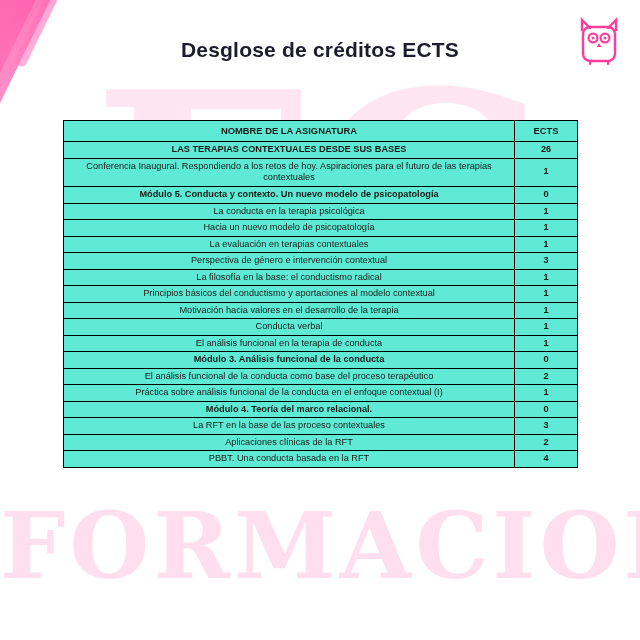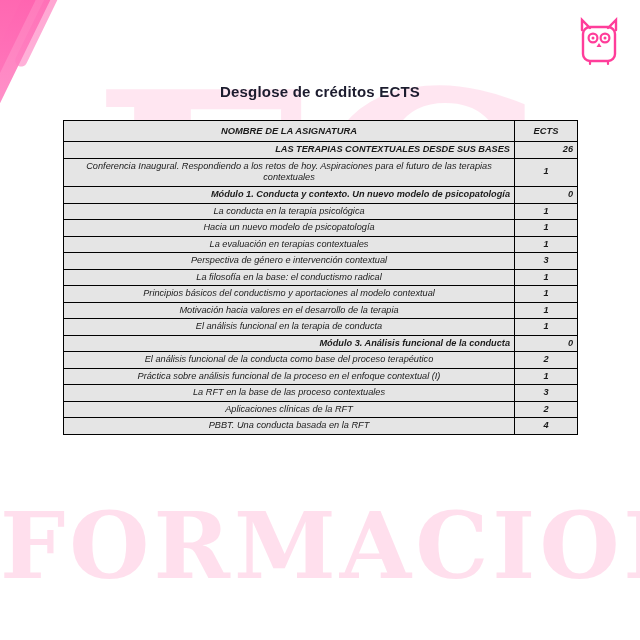--- a/index.html
+++ b/index.html
@@ -77,57 +77,55 @@
     height: 50px;
   }
 
   
   .title {
     position: absolute;
     left: 0;
     right: 0;
     top: 38px;
     text-align: center;
-    font-size: 15px;
+    font-size: 21px;
     font-weight: bold;
     color: #1c1c2e;
     letter-spacing: .2px;
-    margin-top: 45px;
   }
 
   
   .table-wrap {
     position: absolute;
     left: 63px;
     top: 120px;
     width: 514px;
   }
   table {
     width: 100%;
     border-collapse: collapse;
-    background: #e5e5e5;
+    background: #5eead4;
     table-layout: fixed;
-    font-style: italic;
   }
   th, td {
     border: 1px solid #000000;
     padding: 2px 4px;
     font-size: 9.2px;
     color: #1a1a1a;
     text-align: center;
     vertical-align: middle;
     line-height: 1.25;
   }
   th {
     font-weight: bold;
     font-size: 9.4px;
   }
   col.c-name { width: 451px; }
   col.c-ects { width: 63px; }
-  tr.bold td { font-weight: bold; text-align: right; }
+  tr.bold td { font-weight: bold; }
   td.ects { font-weight: bold; }
   tr.header-row th { height: 16px; }
   tr.tall td { line-height: 1.3; }
 </style>
 </head>
 <body>
 
 <div class="bg-layer">
   <div class="corner-ribbon">
     <div class="band b4"></div>
@@ -169,21 +167,21 @@
     <tbody id="table-body">
         <tr class="bold">
           <td>LAS TERAPIAS CONTEXTUALES DESDE SUS BASES</td>
           <td class="ects">26</td>
         </tr>
         <tr class=" tall">
           <td>Conferencia Inaugural. Respondiendo a los retos de hoy. Aspiraciones para el futuro de las terapias contextuales</td>
           <td class="ects">1</td>
         </tr>
         <tr class="bold">
-          <td>Módulo 1. Conducta y contexto. Un nuevo modelo de psicopatología</td>
+          <td>Módulo 5. Conducta y contexto. Un nuevo modelo de psicopatología</td>
           <td class="ects">0</td>
         </tr>
         <tr>
           <td>La conducta en la terapia psicológica</td>
           <td class="ects">1</td>
         </tr>
         <tr>
           <td>Hacia un nuevo modelo de psicopatología</td>
           <td class="ects">1</td>
         </tr>
@@ -201,34 +199,42 @@
         </tr>
         <tr>
           <td>Principios básicos del conductismo y aportaciones al modelo contextual</td>
           <td class="ects">1</td>
         </tr>
         <tr>
           <td>Motivación hacia valores en el desarrollo de la terapia</td>
           <td class="ects">1</td>
         </tr>
         <tr>
+          <td>Conducta verbal</td>
+          <td class="ects">1</td>
+        </tr>
+        <tr>
           <td>El análisis funcional en la terapia de conducta</td>
           <td class="ects">1</td>
         </tr>
         <tr class="bold">
           <td>Módulo 3. Análisis funcional de la conducta</td>
           <td class="ects">0</td>
         </tr>
         <tr>
           <td>El análisis funcional de la conducta como base del proceso terapéutico</td>
           <td class="ects">2</td>
         </tr>
         <tr>
-          <td>Práctica sobre análisis funcional de la proceso en el enfoque contextual (I)</td>
-          <td class="ects">1</td>
+          <td>Práctica sobre análisis funcional de la conducta en el enfoque contextual (I)</td>
+          <td class="ects">1</td>
+        </tr>
+        <tr class="bold">
+          <td>Módulo 4. Teoría del marco relacional.</td>
+          <td class="ects">0</td>
         </tr>
         <tr>
           <td>La RFT en la base de las proceso contextuales</td>
           <td class="ects">3</td>
         </tr>
         <tr>
           <td>Aplicaciones clínicas de la RFT</td>
           <td class="ects">2</td>
         </tr>
         <tr>

